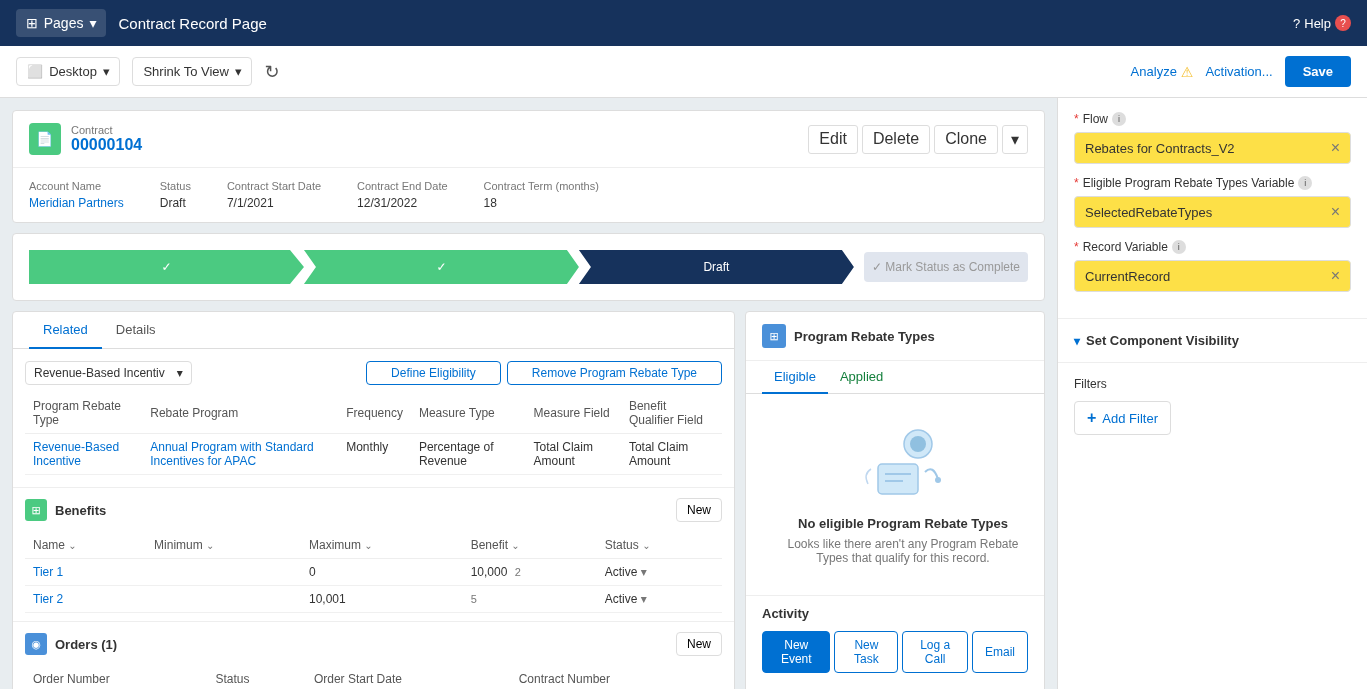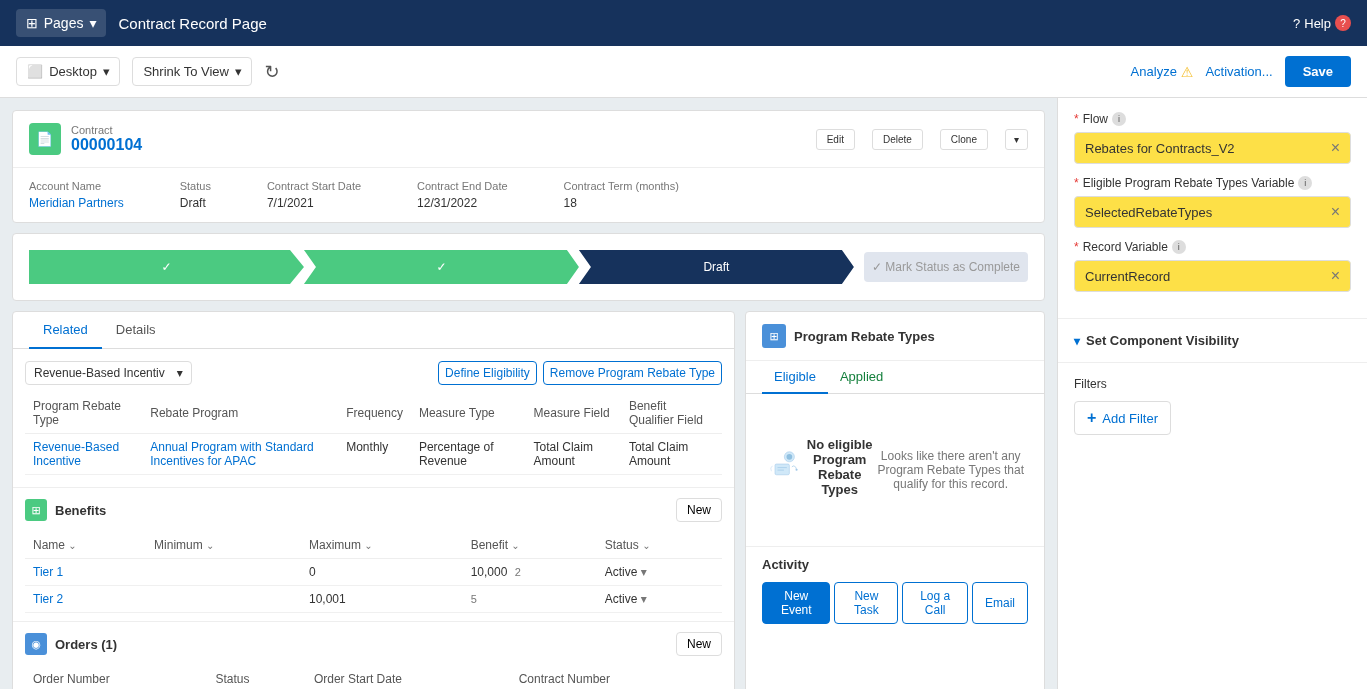--- a/index.html
+++ b/index.html
@@ -94,28 +94,28 @@
     .contract-icon {
       background: #4bca81; color: white; width: 32px; height: 32px;
       border-radius: 4px; display: flex; align-items: center; justify-content: center;
       font-size: 14px; margin-right: 10px; flex-shrink: 0;
     }
     .contract-number { font-size: 16px; font-weight: 600; color: #0070d2; }
     .contract-label { font-size: 11px; color: #777; }
     .contract-actions { margin-left: auto; display: flex; gap: 4px; }
     .contract-actions button {
       border: 1px solid #ddd; background: white; padding: 4px 10px;
-      border-radius: 3px; cursor: pointer; font-size: 10px; color: #333; margin-left: 13px;
+      border-radius: 3px; cursor: pointer; font-size: 16px; color: #333;
     }
     .contract-actions .more-btn {
       border: 1px solid #ddd; background: white; padding: 4px 8px;
       border-radius: 3px; cursor: pointer;
     }
     .contract-fields {
-      display: flex; gap: 56px; padding: 12px 16px;
+      display: flex; gap: 36px; padding: 12px 16px;
     }
     .field-group { display: flex; flex-direction: column; gap: 4px; }
     .field-label { font-size: 11px; color: #777; }
     .field-value { font-size: 12px; color: #333; }
     .field-value.link { color: #0070d2; cursor: pointer; }
 
     
     .progress-section {
       background: white;
       border: 1px solid #ddd;
@@ -185,21 +185,21 @@
       display: flex; align-items: center; margin-bottom: 8px;
     }
     .dropdown-select {
       border: 1px solid #ddd; border-radius: 4px; padding: 4px 8px;
       font-size: 12px; display: inline-flex; align-items: center; gap: 12px;
       background: white; cursor: pointer;
     }
     .action-btns { margin-left: auto; display: flex; gap: 6px; }
     .action-btn {
       border: 1px solid #0070d2; color: #0070d2; background: white;
-      padding: 4px 6px; border-radius: 4px; cursor: pointer; font-size: 12px; text-align: right;
+      padding: 4px 24px; border-radius: 4px; cursor: pointer; font-size: 12px; text-align: right;
     }
 
     table { width: 100%; border-collapse: collapse; font-size: 12px; }
     th { text-align: left; padding: 6px 8px; font-weight: 500; color: #555; border-bottom: 1px solid #eee; }
     td { padding: 6px 8px; border-bottom: 1px solid #f0f0f0; vertical-align: top; margin-left: 42px; }
     td.link { color: #0070d2; cursor: pointer; }
 
     .section-header {
       display: flex; align-items: center; padding: 10px 12px;
       border-top: 1px solid #eee;
@@ -229,22 +229,22 @@
       background: #4a90d9; color: white; width: 24px; height: 24px;
       border-radius: 3px; display: flex; align-items: center; justify-content: center;
       font-size: 11px; margin-right: 8px;
     }
     .prt-title { font-weight: 600; font-size: 13px; }
     .prt-tabs { display: flex; padding: 0 16px; border-bottom: 1px solid #ddd; }
     .prt-tab { padding: 8px 12px; cursor: pointer; font-size: 13px; color: #15803d; border-bottom: 2px solid transparent; margin-bottom: -1px; }
     .prt-tab.active { color: #0070d2; border-bottom-color: #0070d2; font-weight: 500; }
 
     .empty-state {
-      display: flex; flex-direction: row; align-items: center;
-      padding: 30px 20px; text-align: center;
+      display: flex; flex-direction: column; align-items: center;
+      padding: 30px 20px; text-align: center; margin-left: 16px;
     }
     .empty-illustration {
       width: 100px; height: 80px; margin-bottom: 12px;
     }
     .empty-title { font-size: 13px; font-weight: 600; color: #333; margin-bottom: 6px; }
     .empty-desc { font-size: 12px; color: #777; }
 
     
     .activity-section { border-top: 1px solid #eee; }
     .activity-header { padding: 10px 16px; font-weight: 600; font-size: 13px; }

